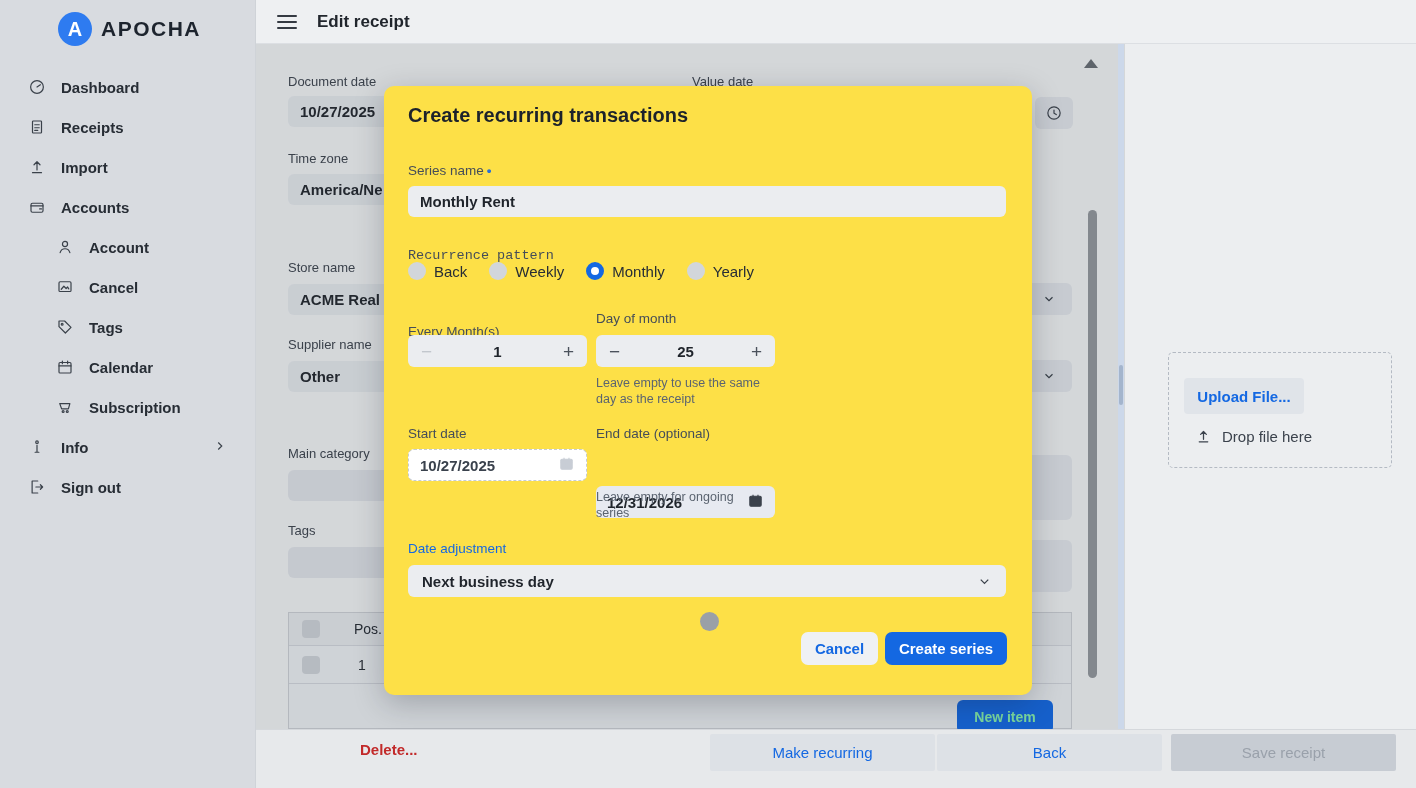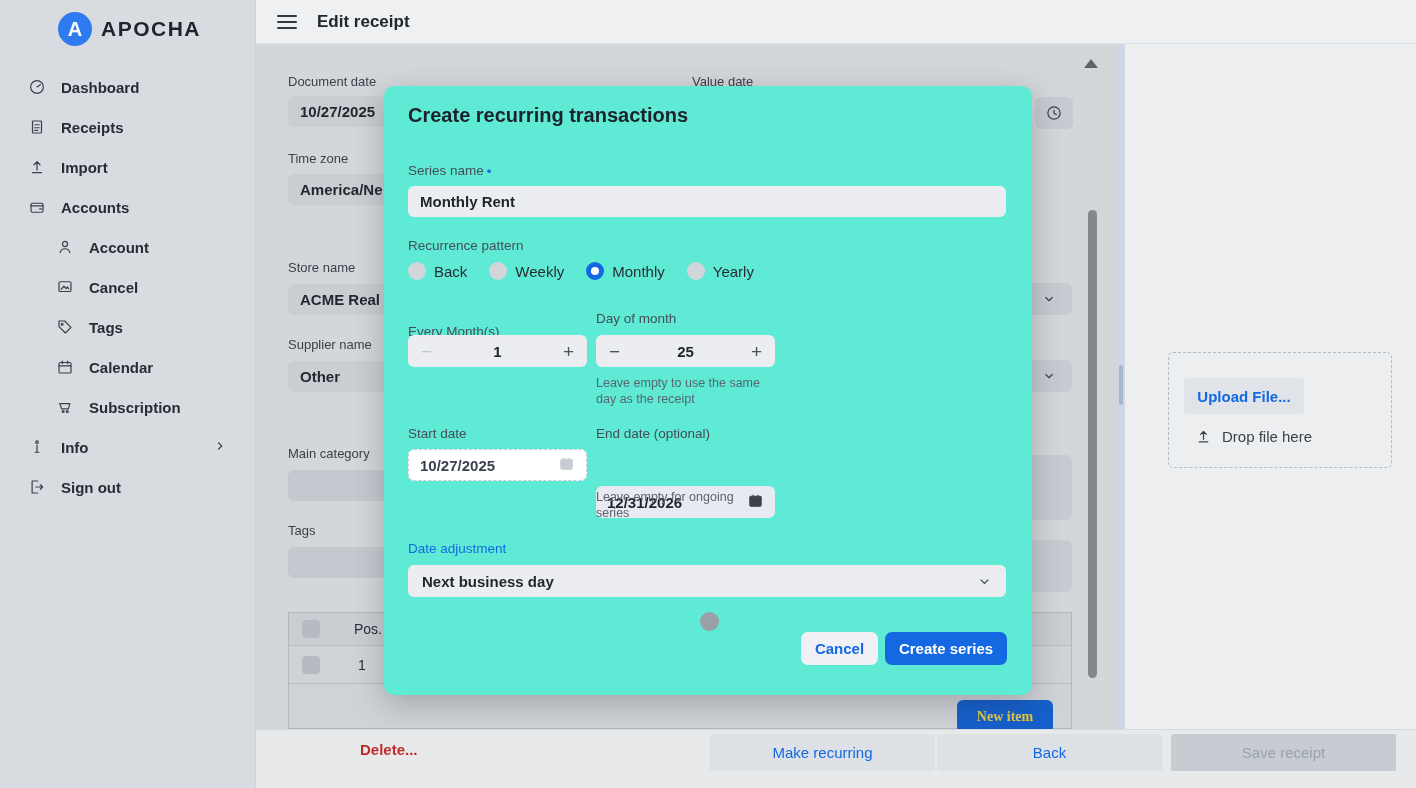--- a/index.html
+++ b/index.html
@@ -39,21 +39,21 @@
   .btable { position:absolute; left:32px; top:568px; width:784px; border:1px solid #c9cdd3; background:#e9ecef; }
   .btr { display:flex; align-items:center; border-bottom:1px solid #cfd3d9; position:relative; }
   .btr.head { height:33px; background:#e3e6ea; font-weight:700; }
   .btr.row1 { height:38px; }
   .btr.row2 { height:44px; border-bottom:none; }
   .bcheck { width:18px; height:18px; border-radius:4px; background:#ccd0d6; margin-left:13px; }
   .bpos { margin-left:34px; font-size:14px; color:#272d35; font-weight:400; }
   .bnum { margin-left:38px; font-size:14px; color:#272d35; }
   .pencil { position:absolute; right:40px; }
   .pencil svg { width:17px; height:17px; stroke:#1468e2; fill:none; stroke-width:1.7; }
-  .newitem-btn { position:absolute; left:701px; top:656px; width:96px; height:33px; background:#1468e2; color:#fde047; border:none; border-radius:6px; font-size:14px; font-weight:700; cursor:pointer;font-family:Liberation Serif, serif; }
+  .newitem-btn { position:absolute; left:701px; top:656px; width:96px; height:33px; background:#1468e2; color:#86efac; border:none; border-radius:6px; font-size:14px; font-weight:700; cursor:pointer; }
 
   
   .inner-scroll-arrow { position:absolute; left:828px; top:15px; width:0; height:0; border-left:7px solid transparent; border-right:7px solid transparent; border-bottom:9px solid #5e646b; z-index:6; }
   .inner-scroll-thumb { position:absolute; left:832px; top:166px; width:9px; height:468px; border-radius:5px; background:#83888e; z-index:6; }
   .page-scroll { position:absolute; left:862px; top:0; width:6px; height:685px; background:#ccd8ea; z-index:6; }
   .page-scroll-thumb { position:absolute; left:1px; top:321px; width:4px; height:40px; border-radius:2px; background:#a4b5cd; }
 
   
   .dim { position:absolute; left:0; top:0; width:869px; height:685px; background:rgba(38,44,54,0.13); z-index:4; }
 
@@ -64,21 +64,21 @@
   .drop-row svg { width:17px; height:17px; stroke:#3b424c; fill:none; stroke-width:1.8; stroke-linecap:round; stroke-linejoin:round; }
 
   
   .footer { position:absolute; left:256px; bottom:0; width:1160px; height:59px; background:#e7e9eb; border-top:1px solid #d5d8dc; z-index:15; }
   .del-btn { position:absolute; left:104px; top:11px; background:none; border:none; color:#c22a2a; font-size:15px; font-weight:700; cursor:pointer; }
   .foot-btn { position:absolute; top:4px; height:37px; width:225px; border:none; border-radius:2px; font-size:15px; font-weight:400; cursor:pointer; }
   .foot-btn.light { background:#dde1e6; color:#1468e2; }
   .foot-btn.disabled { background:#c7ccd3; color:#9aa1ab; cursor:default; }
 
   
-  .modal { position:absolute; left:128px; top:42px; width:648px; height:609px; background:#5eead4; border-radius:10px; box-shadow:0 8px 30px rgba(20,25,35,0.25); z-index:10; }
+  .modal { position:absolute; left:128px; top:42px; width:648px; height:609px; background:#fde047; border-radius:10px; box-shadow:0 8px 30px rgba(20,25,35,0.25); z-index:10; }
   .m-title { position:absolute; left:24px; top:18px; font-size:20px; font-weight:700; color:#1c222b; }
   .m-label { position:absolute; font-size:13.5px; color:#454d58; }
   .m-label .req { color:#2a6fd6; font-weight:700; margin-left:3px; }
   .m-label.link { color:#1468e2; }
   .m-input { position:absolute; background:#ebedf0; border-radius:6px; height:31px; display:flex; align-items:center; padding:0 12px; font-size:15px; font-weight:600; color:#1f242b; }
   .m-hint { position:absolute; font-size:12.5px; line-height:16px; color:#5b6470; }
 
   .radio-row { position:absolute; left:24px; top:176px; display:flex; align-items:center; gap:22px; }
   .radio { display:flex; align-items:center; gap:8px; font-size:15px; color:#272d35; cursor:pointer; }
   .rad { width:18px; height:18px; border-radius:50%; background:#d2d6db; }
@@ -305,21 +305,21 @@
     <div class="modal">
       <div class="m-title">Create recurring transactions</div>
 
       <div class="m-label" style="left:24px; top:77px;">
         <span>Series name</span><span class="req">•</span>
       </div>
       <div class="m-input" style="left:24px; top:100px; width:598px;">
           <span>Monthly Rent</span>
         </div>
 
-      <div class="m-label" style="left:24px; top:152px;">Recurrence pattern</div>
+      <div class="m-label" style="left:24px; top:162px;font-family:Liberation Mono, monospace;">Recurrence pattern</div>
       <div class="radio-row">
         <label class="radio">
             <span class="rad"></span>
             <span>Back</span>
           </label>
         <label class="radio">
             <span class="rad"></span>
             <span>Weekly</span>
           </label>
         <label class="radio">

